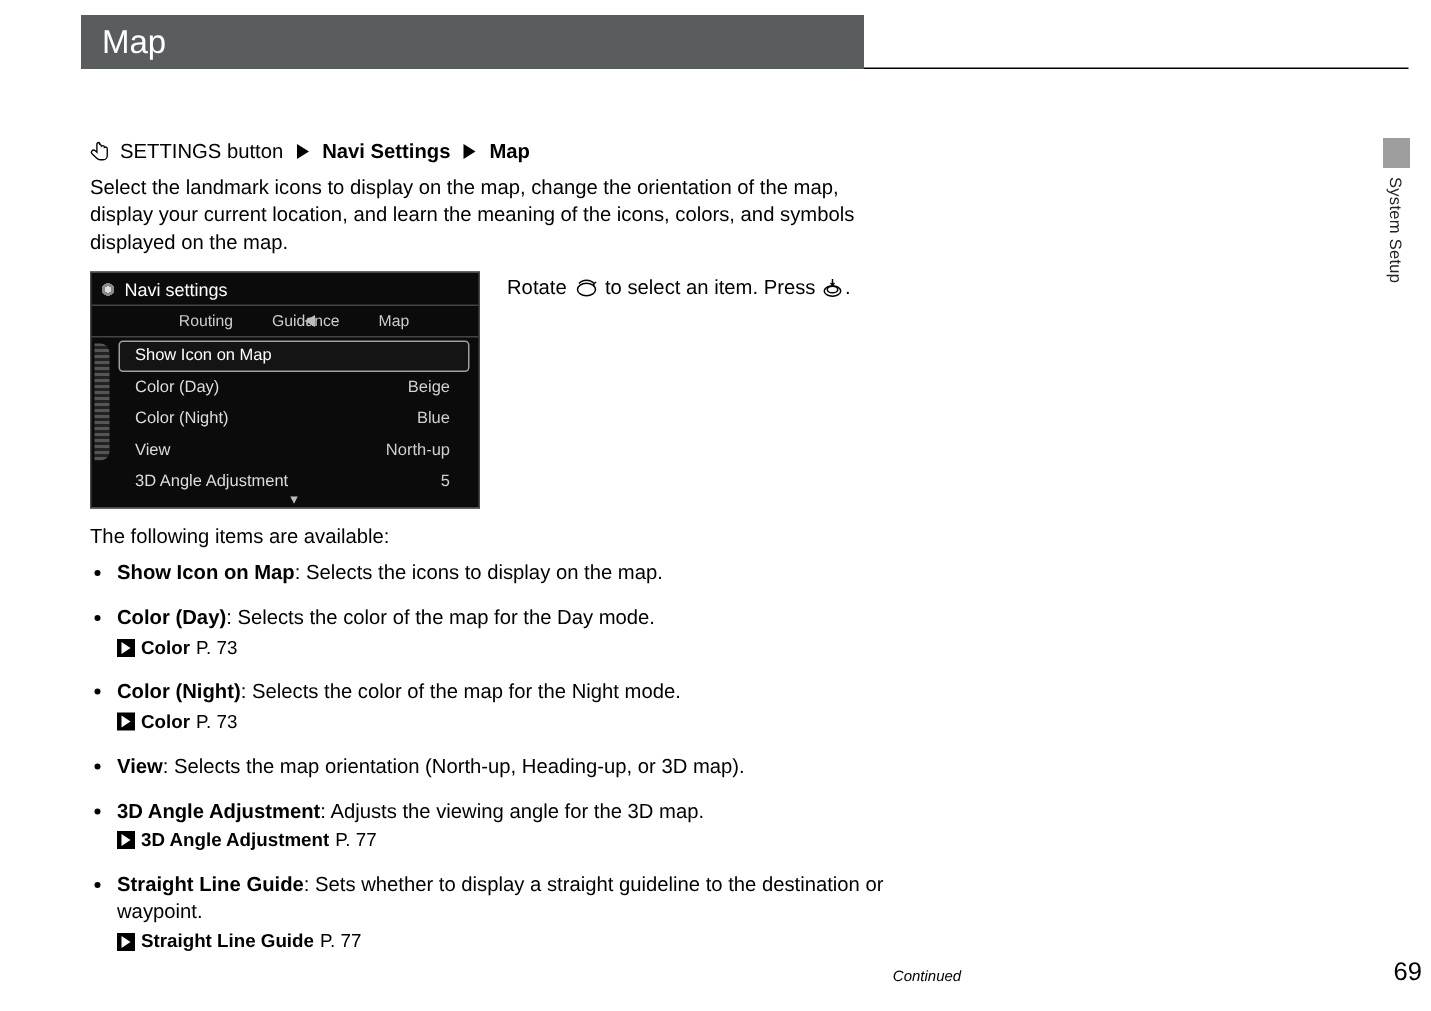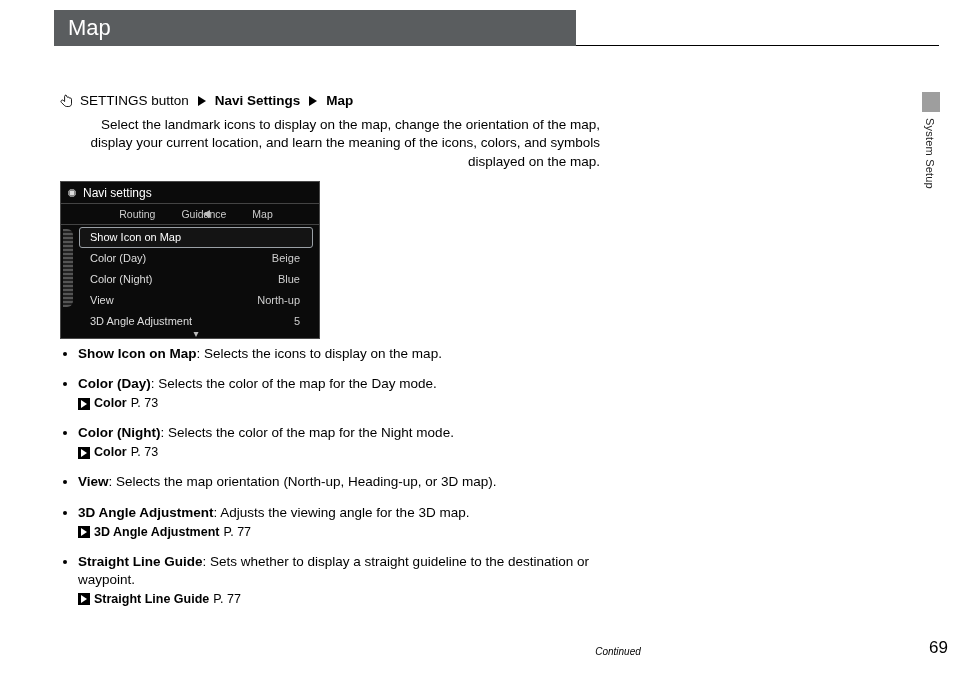--- a/index.html
+++ b/index.html
@@ -65,21 +65,21 @@
   .breadcrumb b { font-weight: 700; }
   .tri {
     display:inline-block;
     width:0;height:0;
     border-top:5px solid transparent;
     border-bottom:5px solid transparent;
     border-left:8px solid #000;
     margin: 0 1px;
     vertical-align: -1px;
   }
-  .intro { margin: 2px 0 10px 0; text-align: right; }
+  .intro { margin: 2px 0 10px 0; }
   .row {
     display:flex;
     align-items:flex-start;
     gap: 18px;
   }
   
   .nav-shot {
     width: 260px;
     height: 158px;
     background: #0b0b0b;
@@ -273,22 +273,42 @@
             <span class="val">North-up</span>
           </div>
           <div class="mi">
             <span>3D Angle Adjustment</span>
             <span class="val">5</span>
           </div>
           <div class="scrolldown">▾</div>
         </div>
       </div>
 
+      <div class="right-instr">
+        <span>Rotate</span>
+        <span class="dial-icon">
+          <svg width="16" height="14" viewBox="0 0 16 14">
+              <ellipse cx="8" cy="8" rx="6" ry="4.2" fill="none" stroke="#000" stroke-width="1"></ellipse>
+              <path d="M3 4 A6 5 0 0 1 13 4" fill="none" stroke="#000" stroke-width="1"></path>
+              <path d="M13 4 l1.5 -1 M13 4 l-0.2 1.8" stroke="#000" stroke-width="1" fill="none"></path>
+            </svg>
+        </span>
+        <span>to select an item. Press</span>
+        <span class="press-icon">
+          <svg width="14" height="14" viewBox="0 0 14 14">
+              <ellipse cx="7" cy="9" rx="5.5" ry="3.5" fill="none" stroke="#000" stroke-width="1"></ellipse>
+              <ellipse cx="7" cy="8" rx="3.5" ry="2.2" fill="none" stroke="#000" stroke-width="1"></ellipse>
+              <path d="M7 1 v4" stroke="#000" stroke-width="1"></path>
+              <path d="M7 5 l-1.3 -1.3 M7 5 l1.3 -1.3" stroke="#000" stroke-width="1" fill="none"></path>
+            </svg>
+        </span><span>.</span>
+      </div>
     </div>
 
+    <div class="following">The following items are available:</div>
 
     <ul class="items">
       <li>
         <b class="lead">Show Icon on Map</b><span>: Selects the icons to display on the map.</span>
       </li>
       <li>
         <b class="lead">Color (Day)</b><span>: Selects the color of the map for the Day mode.</span>
         <div class="xref">
           <span class="xicon"></span>
           <span>Color</span>

